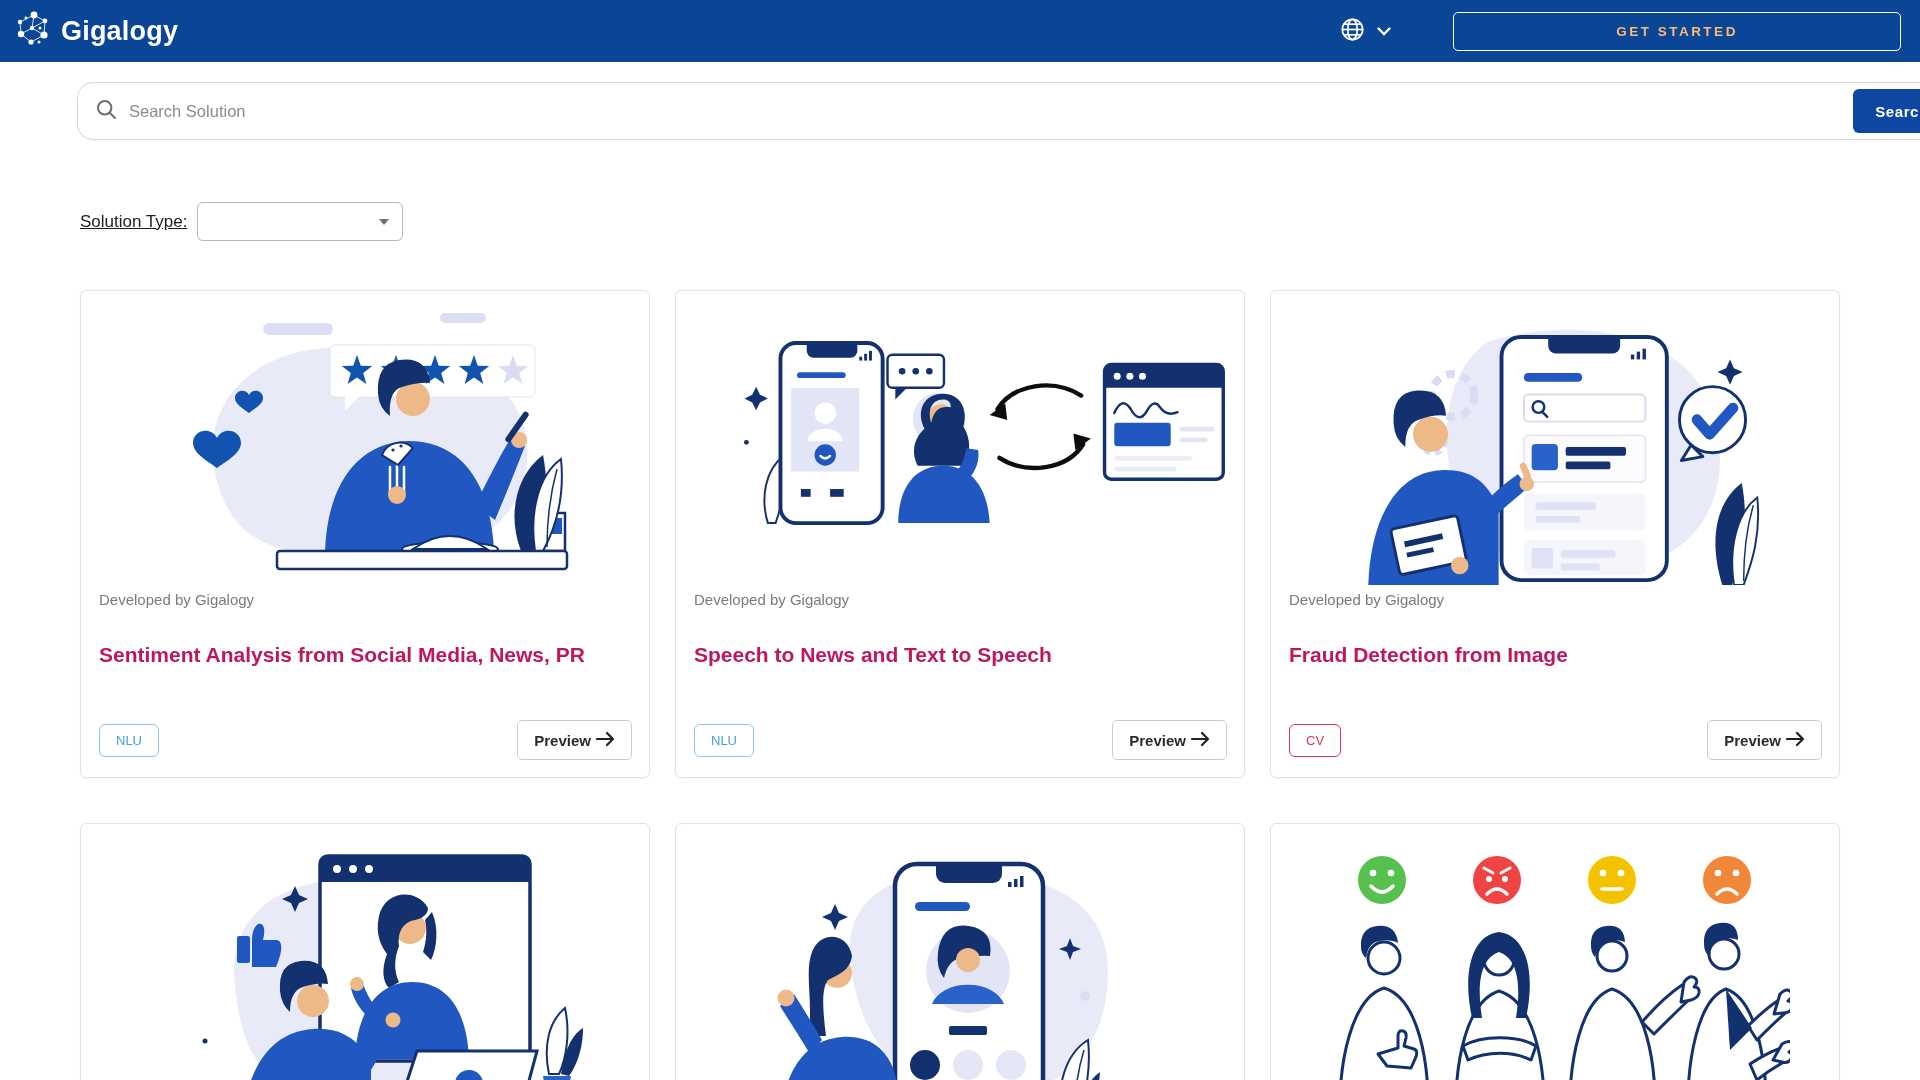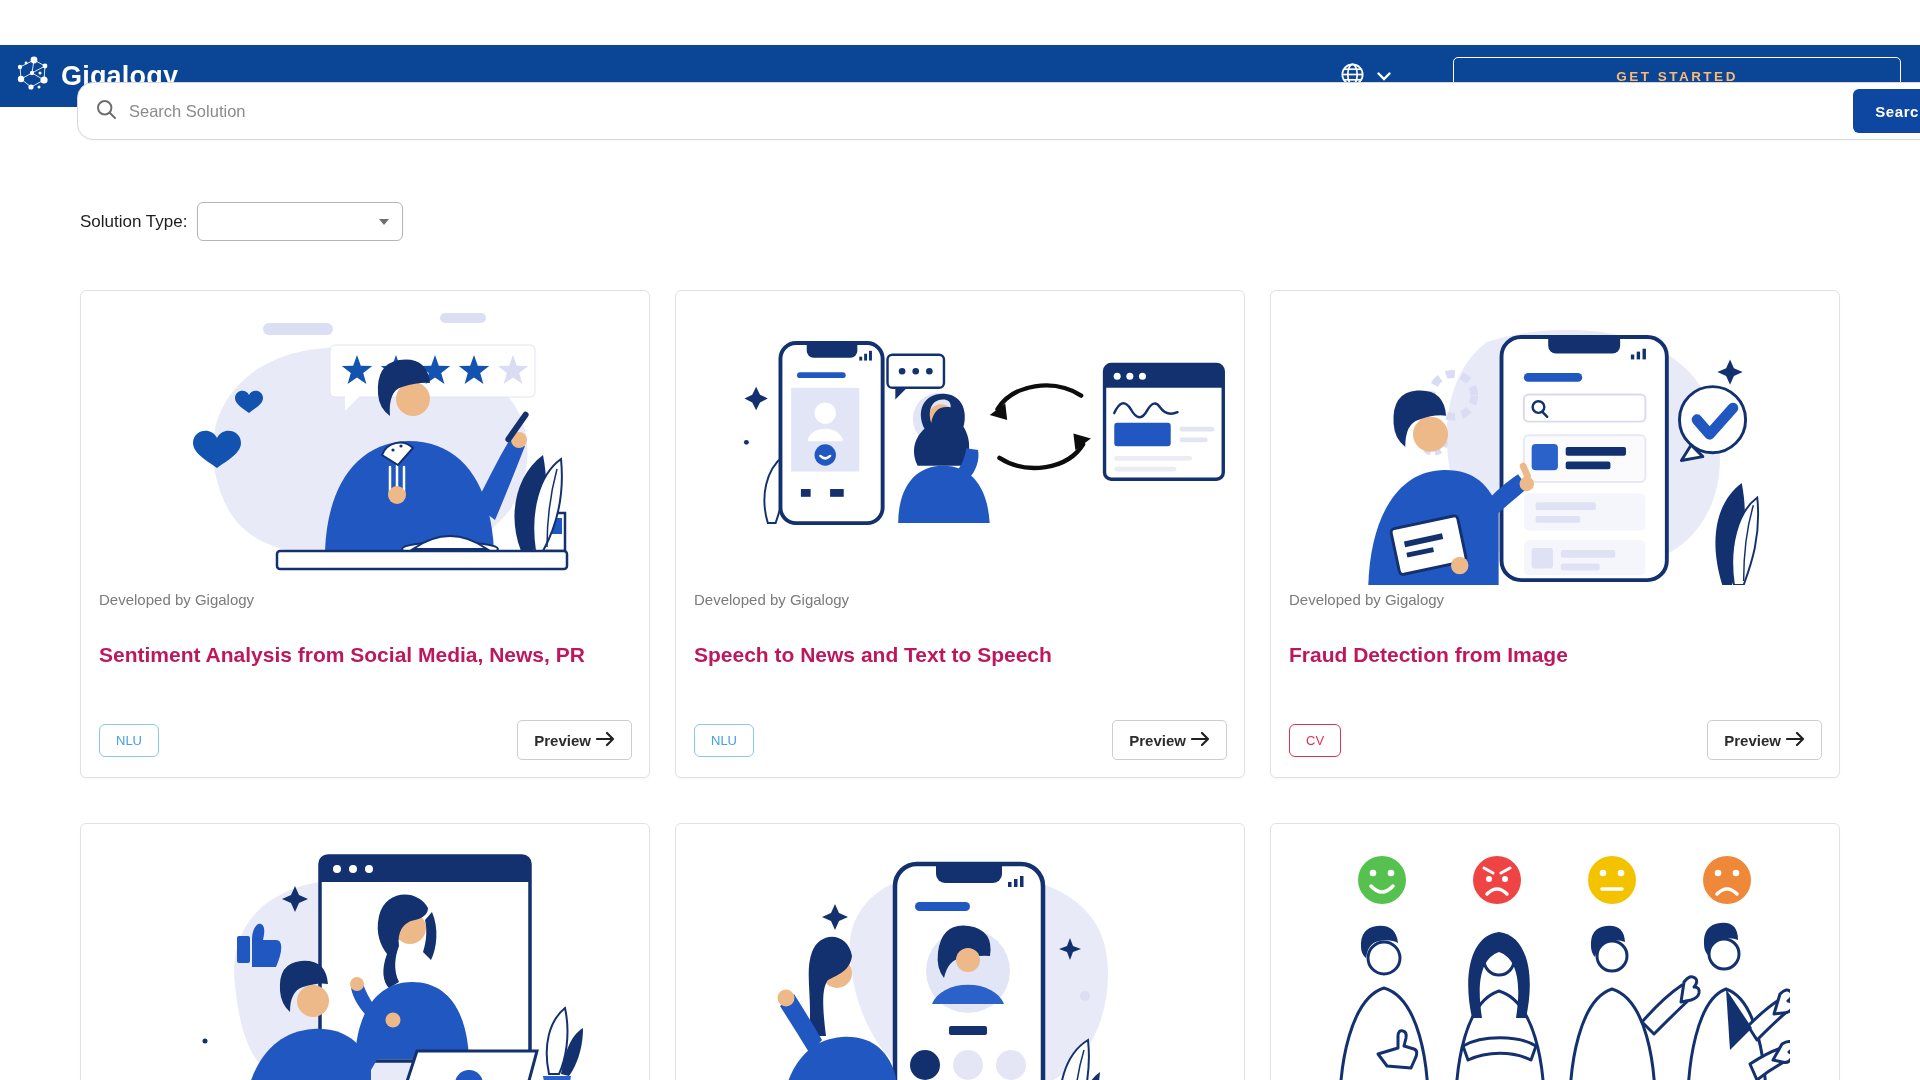--- a/index.html
+++ b/index.html
@@ -7,21 +7,20 @@
   body {
     font-family:"Liberation Sans", sans-serif;
     background:#ffffff; position:relative; overflow:hidden;
   }
 
   
   .navbar{
     position:absolute; top:0; left:0; right:0; height:62px;
     background:#0a4596; display:flex; align-items:center;
     padding:0 19px 0 14px;
-    margin-top:45px;
   }
   .brand{ display:flex; align-items:center; gap:7px; cursor:pointer; }
   .brand-text{ color:#fff; font-size:27px; font-weight:600; letter-spacing:.2px; }
   .nav-right{ margin-left:auto; display:flex; align-items:center; }
   .lang{ display:flex; align-items:center; gap:12px; margin-right:62px; cursor:pointer; }
   .get-started{
     width:448px; height:39px; background:transparent; color:#fdba74;
     border:1.5px solid #ffffff; border-radius:5px;
     font-family:inherit; font-size:13.5px; font-weight:700; letter-spacing:2.5px;
     cursor:pointer;
@@ -43,21 +42,21 @@
   .search-btn{
     width:98px; height:44px; background:#0d47a1; color:#fff; border:none;
     border-radius:6px; font-family:inherit; font-size:15px; font-weight:700;
     letter-spacing:.6px; cursor:pointer;
   }
 
   
   .filters{ position:absolute; left:80px; top:202px; display:flex; align-items:center; }
   .filter-group{ display:flex; align-items:center; }
   .filter-group + .filter-group{ margin-left:273px; }
-  .filter-label{ font-size:17px; color:#1d1d1d; }
+  .filter-label{ font-size:17px; color:#1d1d1d;text-decoration:underline; }
   .filter-select{
     position:relative; width:206px; height:39px; margin-left:10px;
     border:1px solid #b5b5b5; border-radius:6px; background:#fff; cursor:pointer;
   }
   .filter-select .caret{
     position:absolute; right:13px; top:16px; width:0; height:0;
     border-left:5.5px solid transparent; border-right:5.5px solid transparent;
     border-top:6.5px solid #6f6f6f;
   }
 

